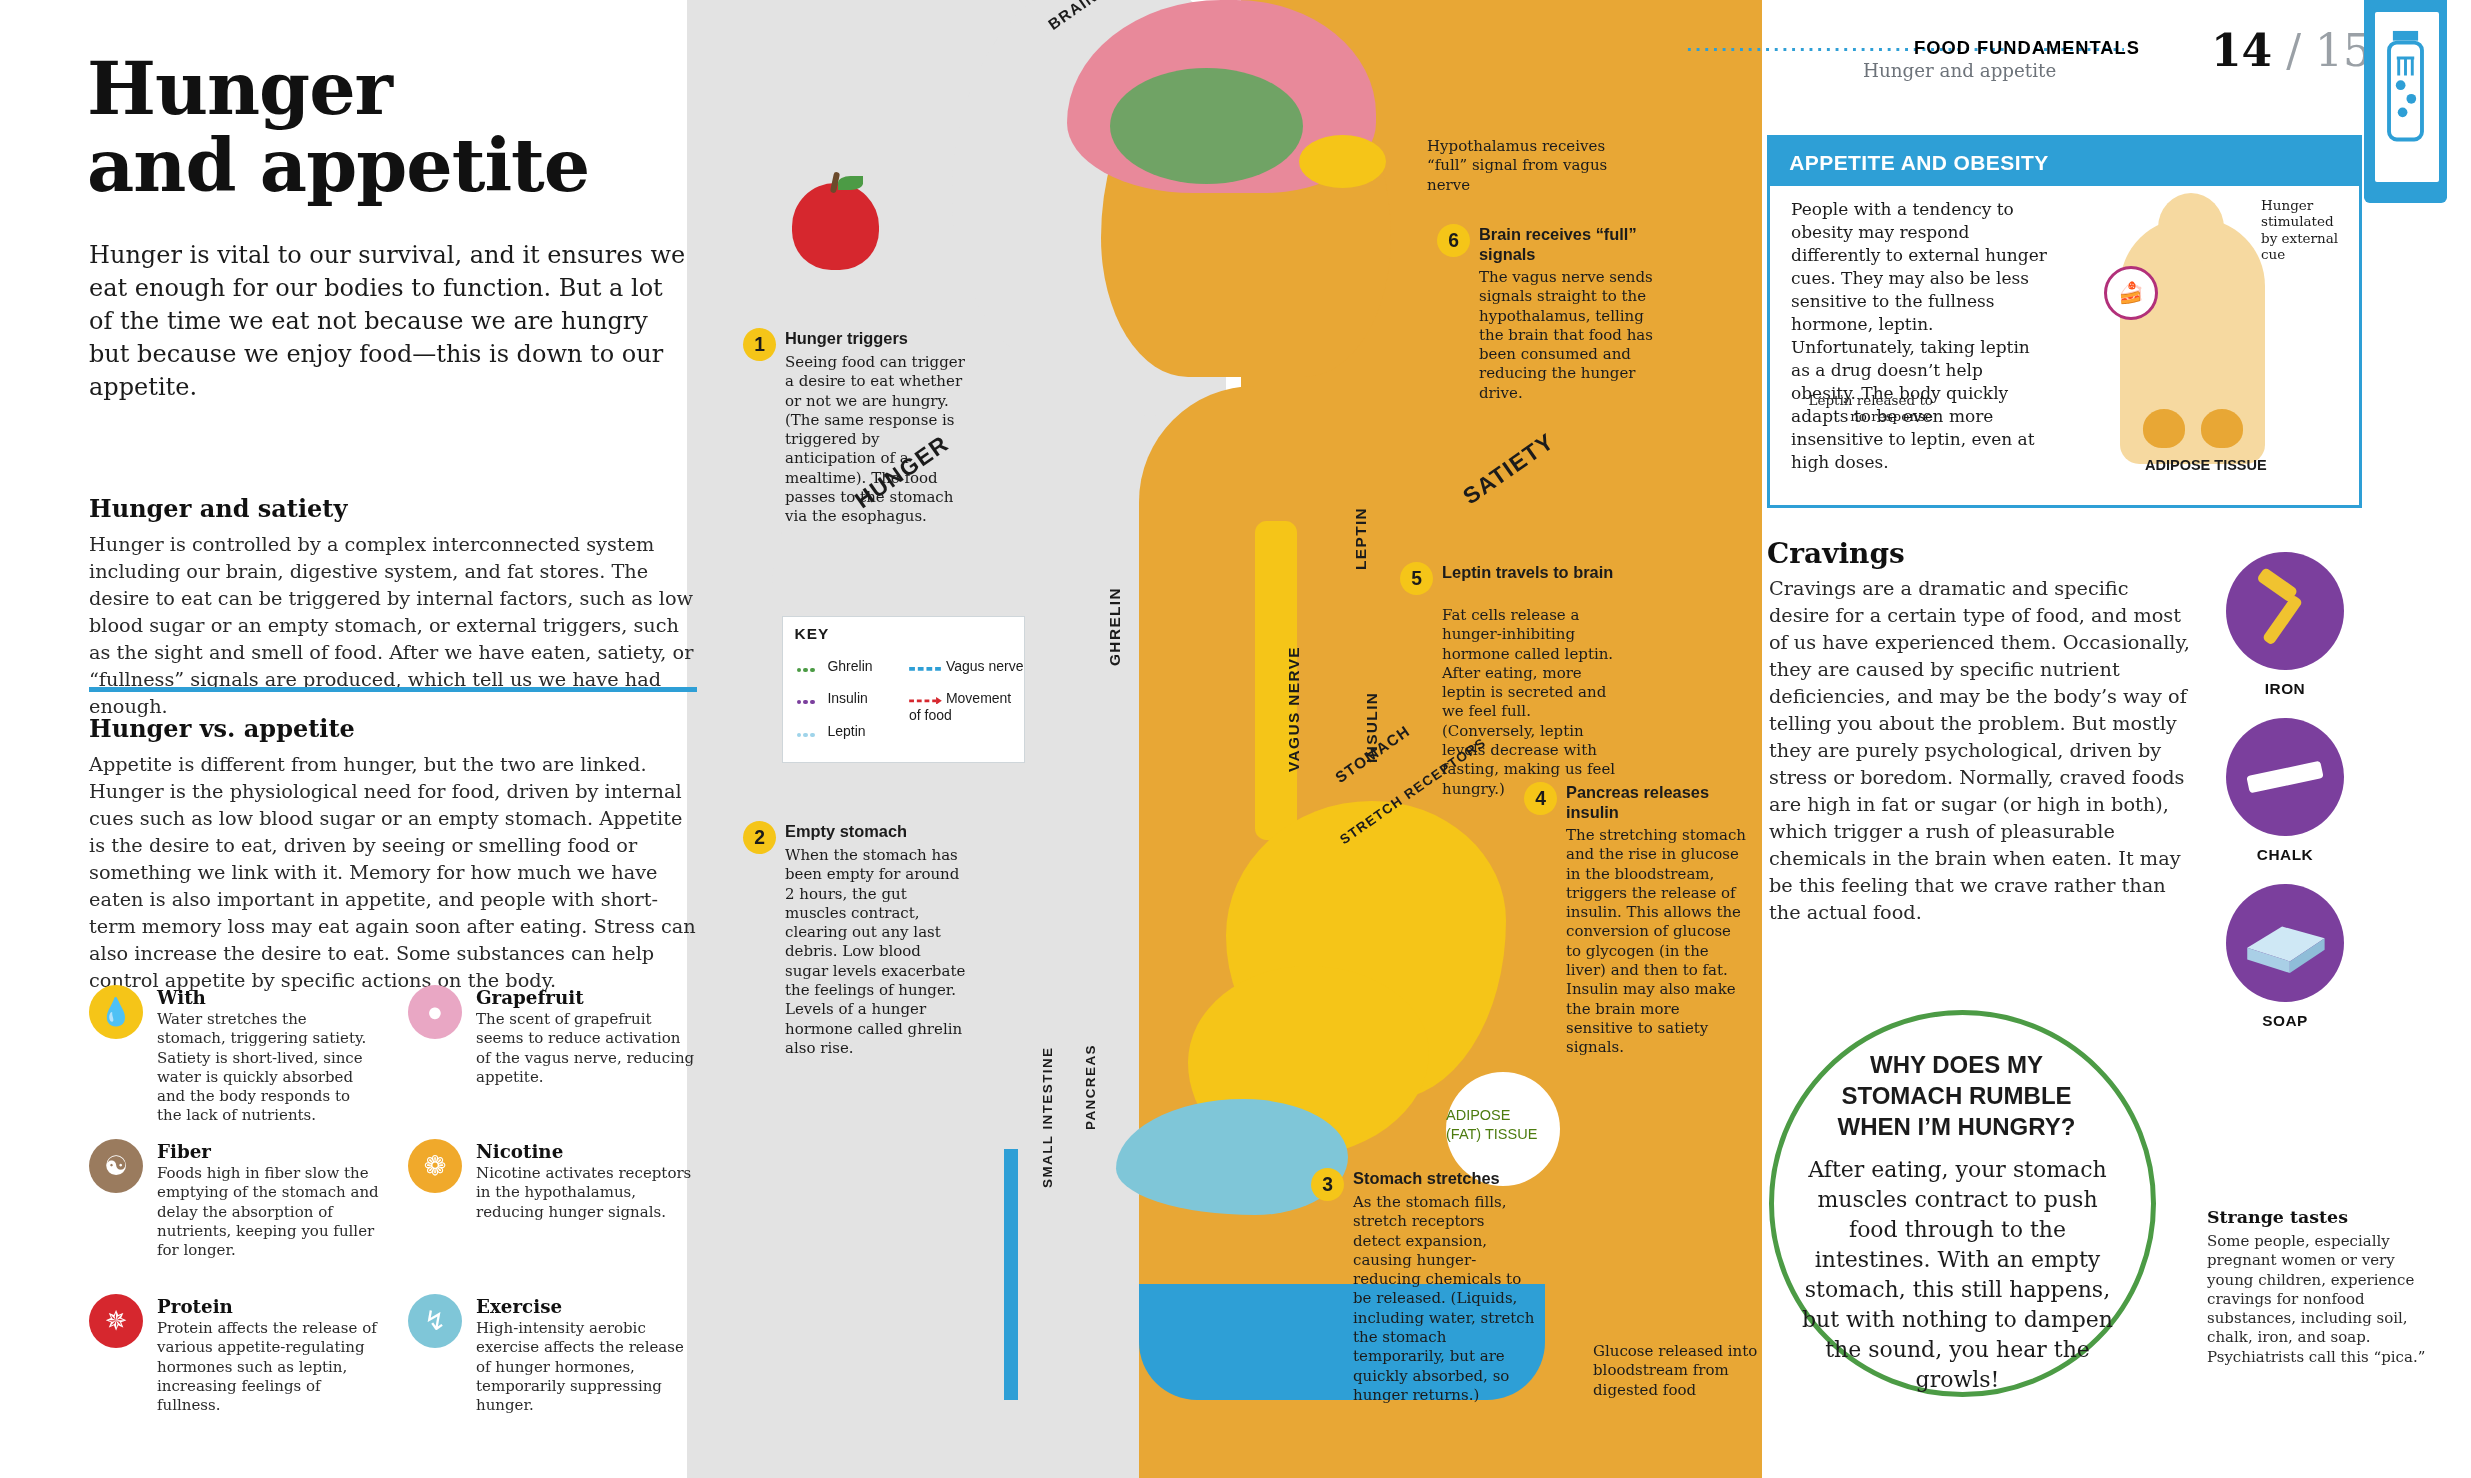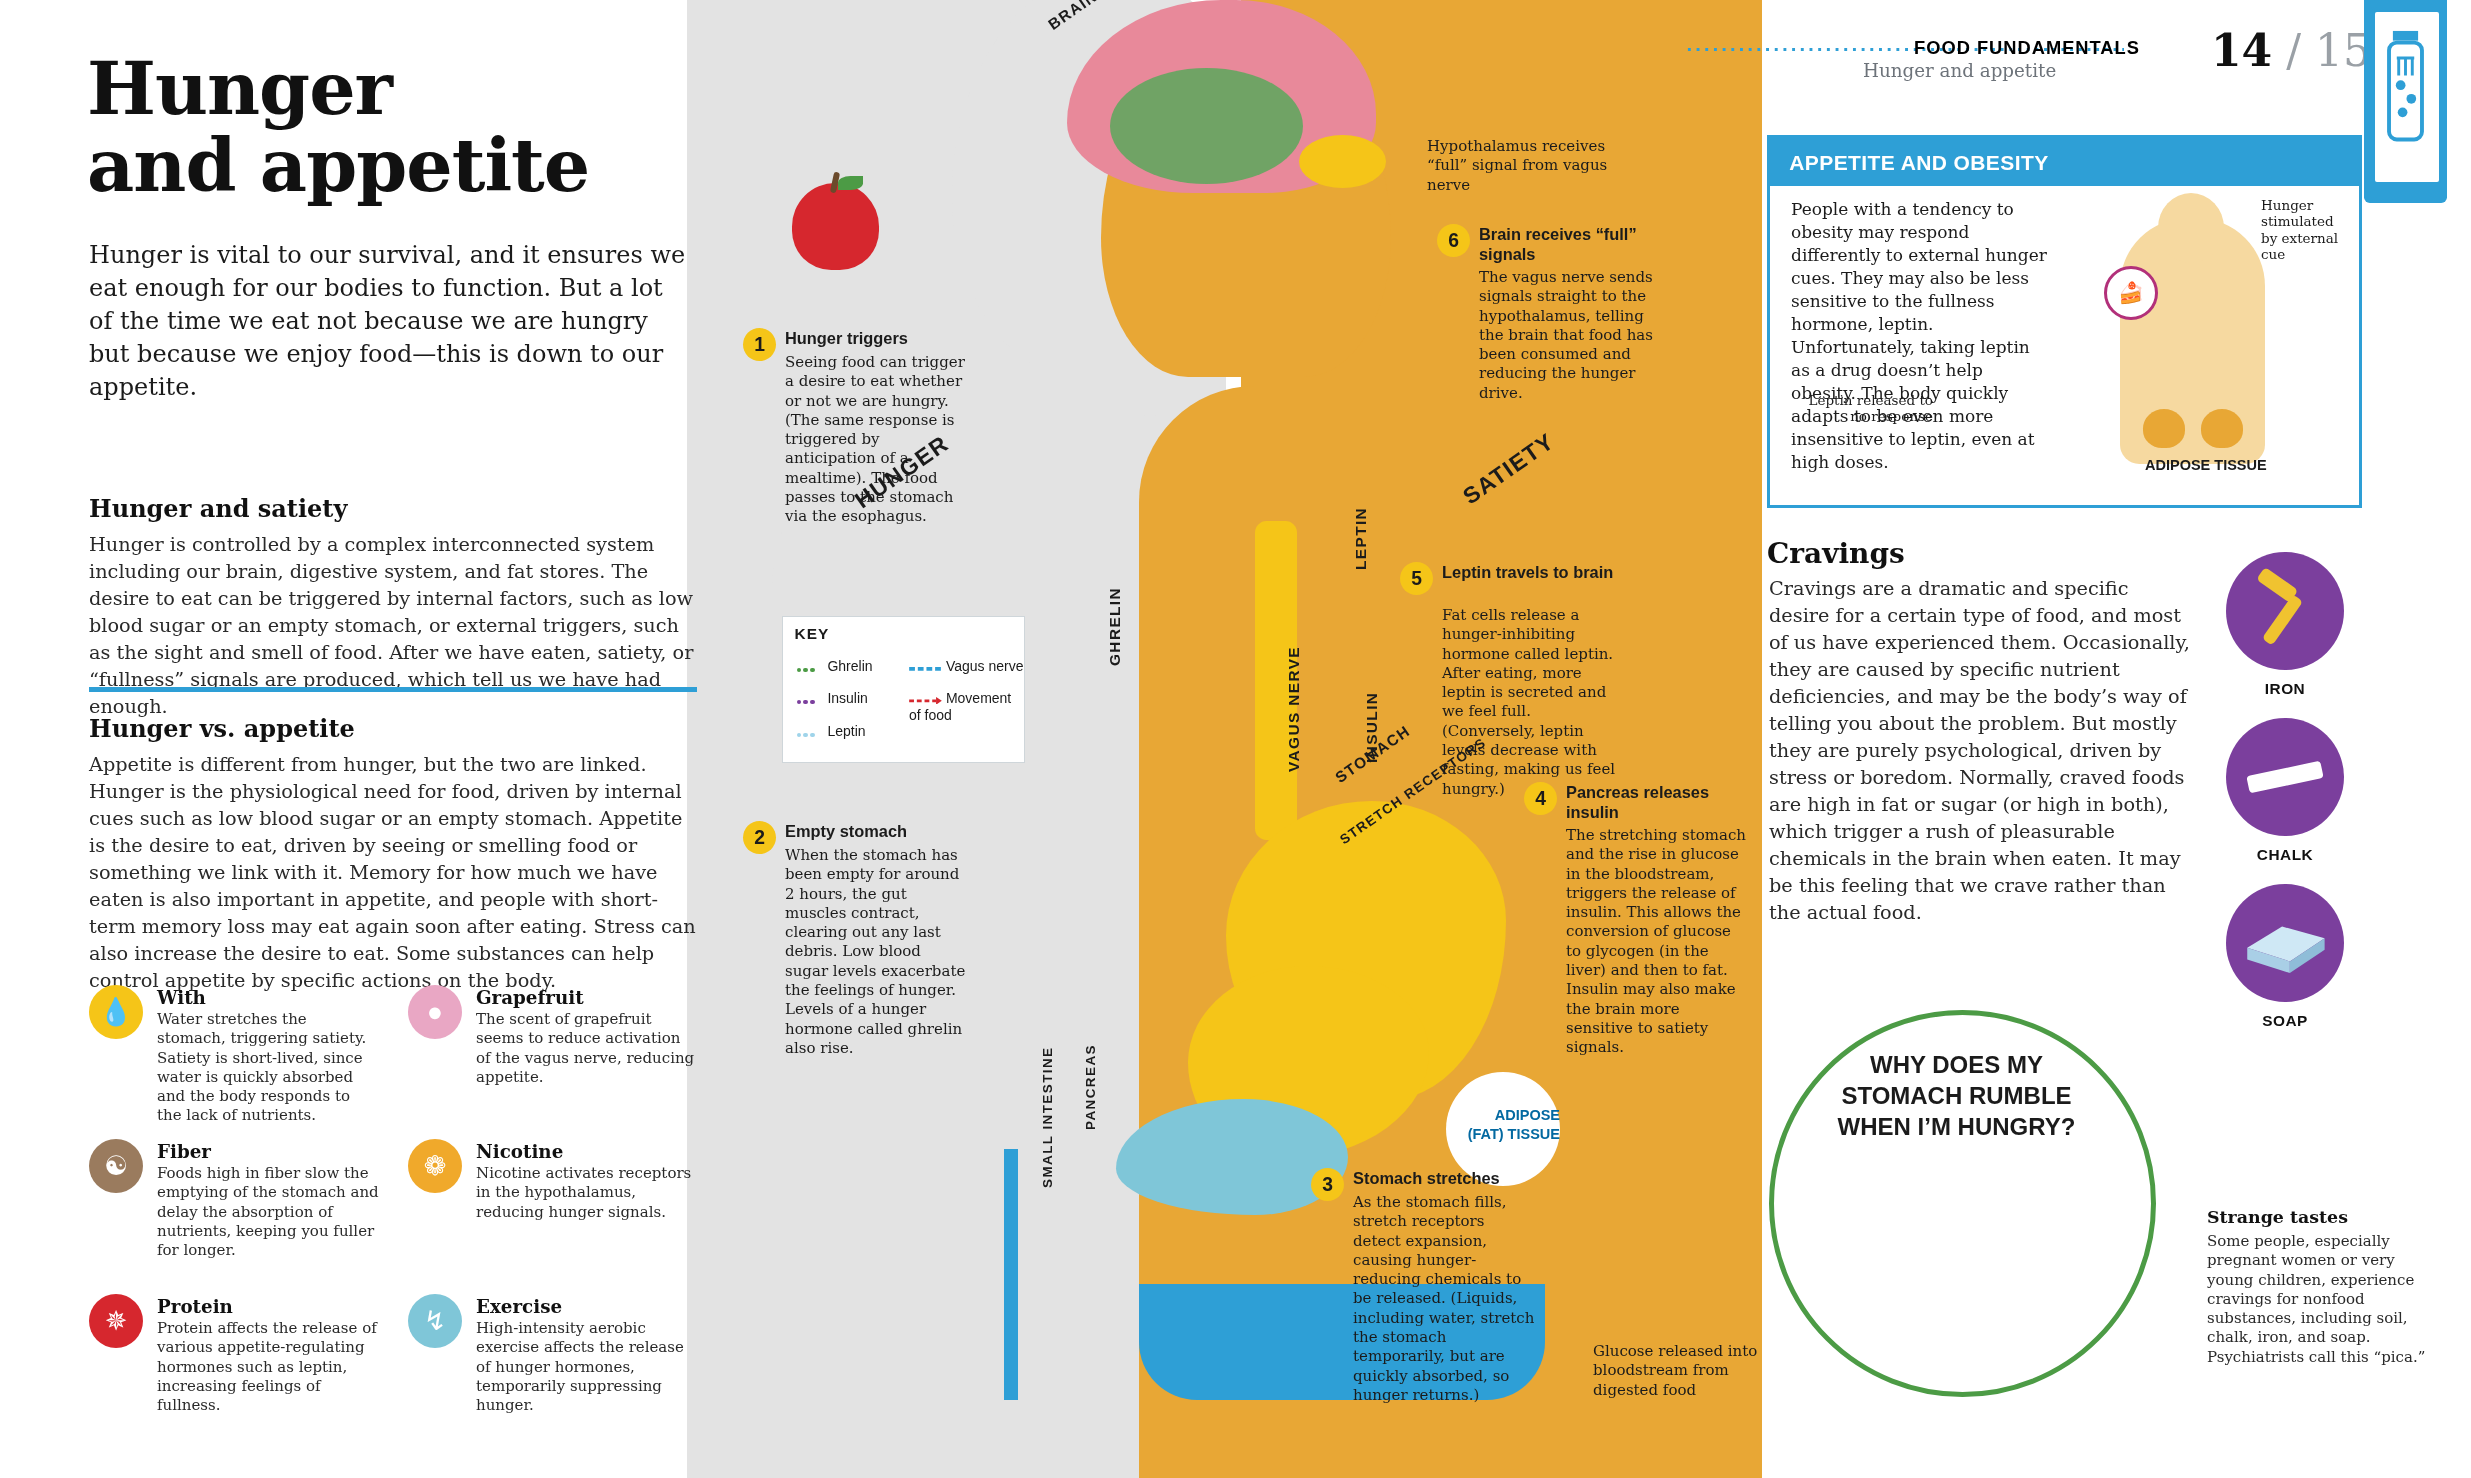--- a/index.html
+++ b/index.html
@@ -162,21 +162,21 @@
 
   
   .stomach{position:absolute;left:1226px;top:801px;width:280px;height:299px;background:#f5c518;
     border-radius:52% 48% 42% 58%/45% 40% 60% 55%;}
   .stomach2{position:absolute;left:1188px;top:966px;width:241px;height:193px;background:#f5c518;
     border-radius:50% 50% 60% 40%/50% 45% 55% 50%;}
   .esoph{position:absolute;left:1255px;top:521px;width:42px;height:319px;background:#f5c518;border-radius:11.6px;}
   .pancreas{position:absolute;left:1116px;top:1099px;width:232px;height:116px;background:#7fc6d8;
     border-radius:55% 45% 40% 60%/60% 50% 50% 40%;}
   .adipose-c{position:absolute;left:1446px;top:1072px;width:114px;height:114px;border-radius:50%;background:#fff;}
-  .adipose-c span{position:absolute;width:100%;top:35px;text-align:right;font-weight:bold;font-size:14.5px;color:#0369a1;}
+  .adipose-c span{position:absolute;width:100%;top:35px;text-align:left;font-weight:normal;font-size:14.5px;color:#4d7c0f;}
   .brain{position:absolute;left:1067px;top:0px;width:309px;height:193px;background:#e8899a;
     border-radius:55% 50% 40% 45%/70% 65% 40% 40%;}
   .brain2{position:absolute;left:1110px;top:68px;width:193px;height:116px;background:#5aa85c;
     border-radius:50%;opacity:.85;}
   .hypo{position:absolute;left:1299px;top:135px;width:87px;height:53px;background:#f5c518;border-radius:50%;}
   .apple{position:absolute;left:792px;top:183px;width:87px;height:87px;background:#d6272e;border-radius:50% 50% 45% 45%;}
   .apple-stem{position:absolute;left:832px;top:172px;width:5.8px;height:21px;background:#6b4a2b;border-radius:2.9px;transform:rotate(12deg);}
   .leaf{position:absolute;left:838px;top:176px;width:25px;height:13.5px;background:#4c9b45;border-radius:50% 0 50% 0;}
   .intestine{position:absolute;left:1139px;top:1284px;width:406px;height:116px;background:#2e9fd6;border-radius:0 0 58px 58px;}
   .small-int-line{position:absolute;left:1004px;top:1149px;width:13.5px;height:251px;background:#2e9fd6;}
@@ -406,15 +406,16 @@
         <polygon points="66,80 102,56 102,68 66,92" fill="#8fbdd8"></polygon>
       </svg>
   </div>
   <div class="cr-cap" style="left:2208px;top:1012px;">SOAP</div>
 
   <div class="strange-h">Strange tastes</div>
   <div class="strange-p">Some people, especially pregnant women or very young children, experience cravings for nonfood substances, including soil, chalk, iron, and soap. Psychiatrists call this “pica.”</div>
 
   <div class="rumble"></div>
   <div class="rumble-q">WHY DOES MY STOMACH RUMBLE WHEN I’M HUNGRY?</div>
+  <div class="rumble-a">After eating, your stomach muscles contract to push food through to the intestines. With an empty stomach, this still happens, but with nothing to dampen the sound, you hear the growls!</div>
 
 </div>
 
 
 </body></html>

